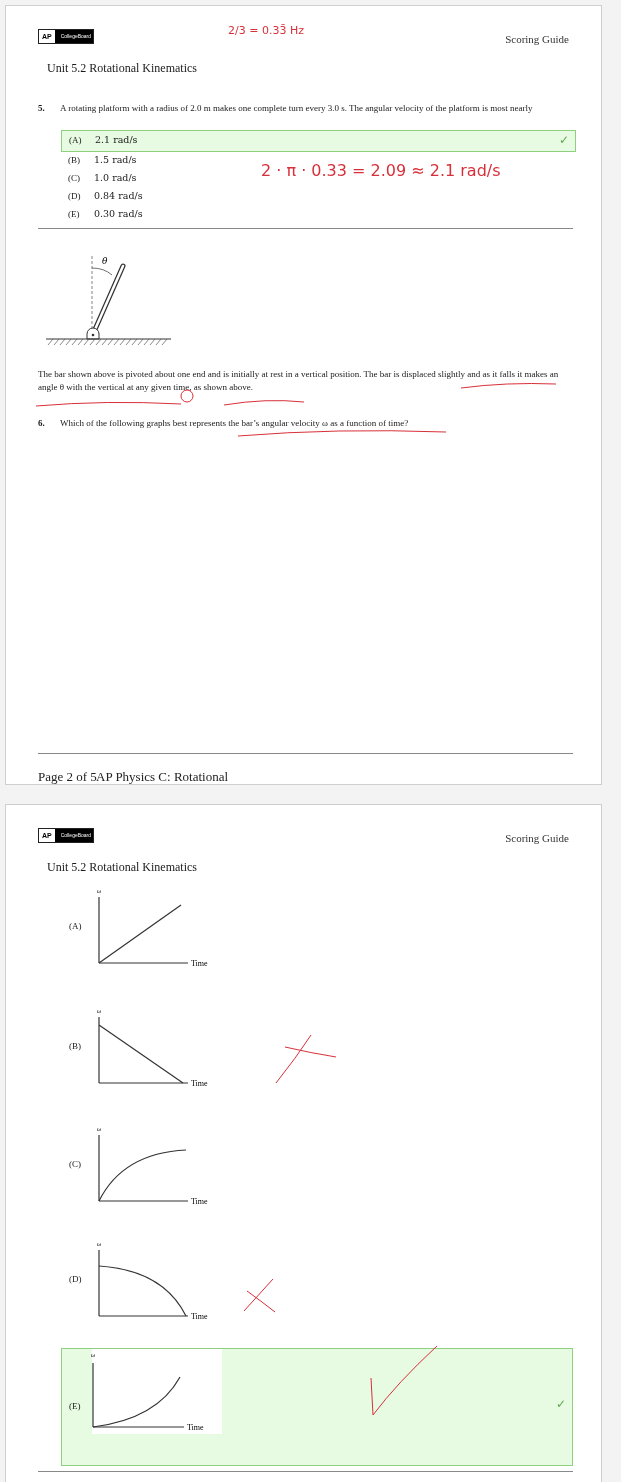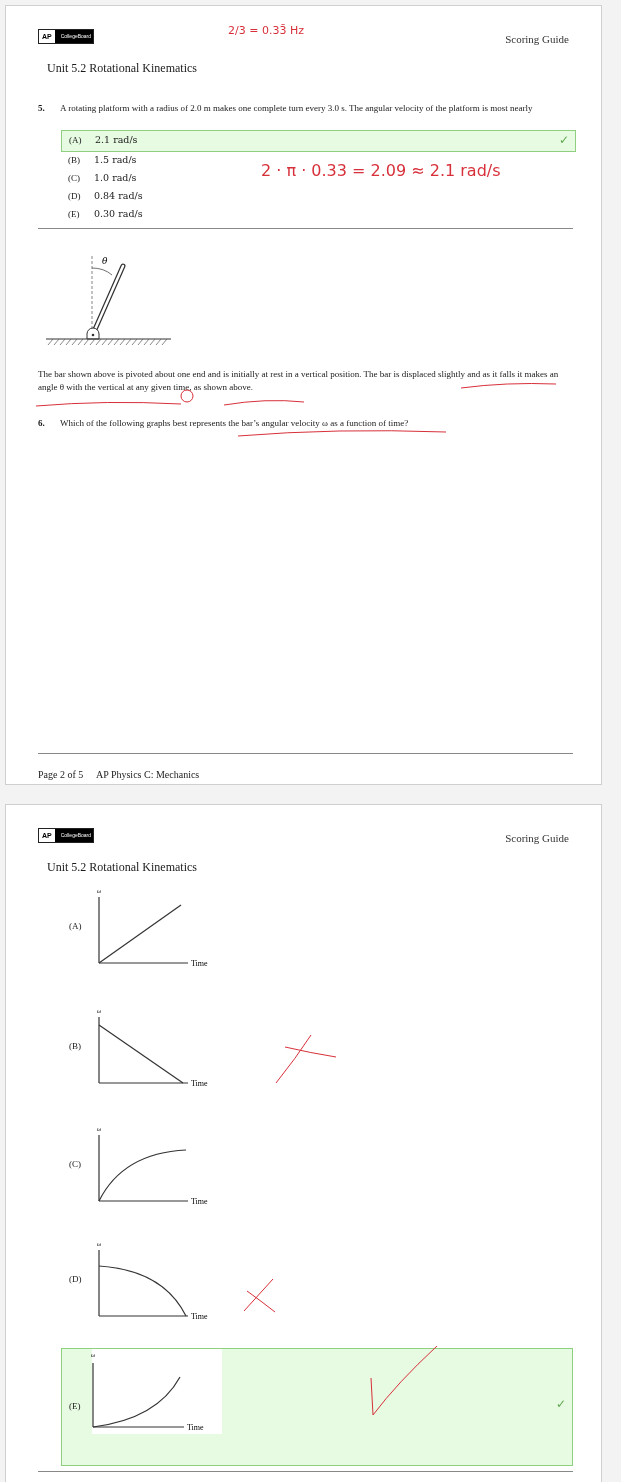--- a/index.html
+++ b/index.html
@@ -17,21 +17,21 @@
   .q .num { position:absolute; left:0; font-weight:bold; }
   .q .stem { position:absolute; left:22px; width:500px; }
   .choice { position:absolute; left:55px; width:513px; height:20px; font-size:10.5px; }
   .choice .lbl { position:absolute; left:7px; top:4px; font-size:9px; }
   .choice .val { position:absolute; left:33px; top:3px; font-family:"DejaVu Serif",serif; font-size:9.5px; }
   .correct { background:#e7fae2; border:1px solid #8fcf80; }
   .green-check { position:absolute; right:6px; top:2px; color:#5aa84a; font-size:12px; font-family:"DejaVu Sans",sans-serif; }
   .rule { position:absolute; left:32px; width:535px; height:1px; background:#888; }
   .para { position:absolute; left:32px; width:540px; font-size:9px; line-height:13px; }
   .ink { position:absolute; color:#d8303a; font-family:"DejaVu Sans",sans-serif; }
-  .footer { position:absolute; top:775px; font-size:10px; color:#222; }
+  .footer { position:absolute; top:775px; font-size:13px; color:#222; }
   .graph { position:absolute; left:55px; width:165px; height:85px; }
   .graph .glabel { position:absolute; left:8px; top:36px; font-size:9px; }
   .graph svg { position:absolute; left:32px; top:0; }
 </style>
 </head>
 <body>
 
 <div class="page" id="page1">
   <div class="logo">
     <span class="ap">AP</span>
@@ -115,21 +115,21 @@
   <div class="q" style="top:412px;">
     <span class="num">6.</span>
     <span class="stem">Which of the following graphs best represents the bar’s angular velocity ω as a function of time?</span>
   </div>
   <svg style="position:absolute;left:230px;top:422px;" width="220" height="12">
     <path d="M2 8 Q100 0 210 4" stroke="#d8303a" fill="none" stroke-width="1"></path>
   </svg>
 
   <div class="rule" style="top:747px;"></div>
   <div class="footer" style="left:32px;top:763px;">Page 2 of 5</div>
-  <div class="footer" style="left:90px;top:763px;">AP Physics C: Mechanics</div>
+  <div class="footer" style="left:90px;top:763px;">AP Physics C: Rotational</div>
 </div>
 
 <div class="page" id="page2">
   <div class="logo">
     <span class="ap">AP</span>
     <span class="cb">CollegeBoard</span>
   </div>
   <div class="scoring">Scoring Guide</div>
   <div class="unit-title">Unit 5.2 Rotational Kinematics</div>
 

